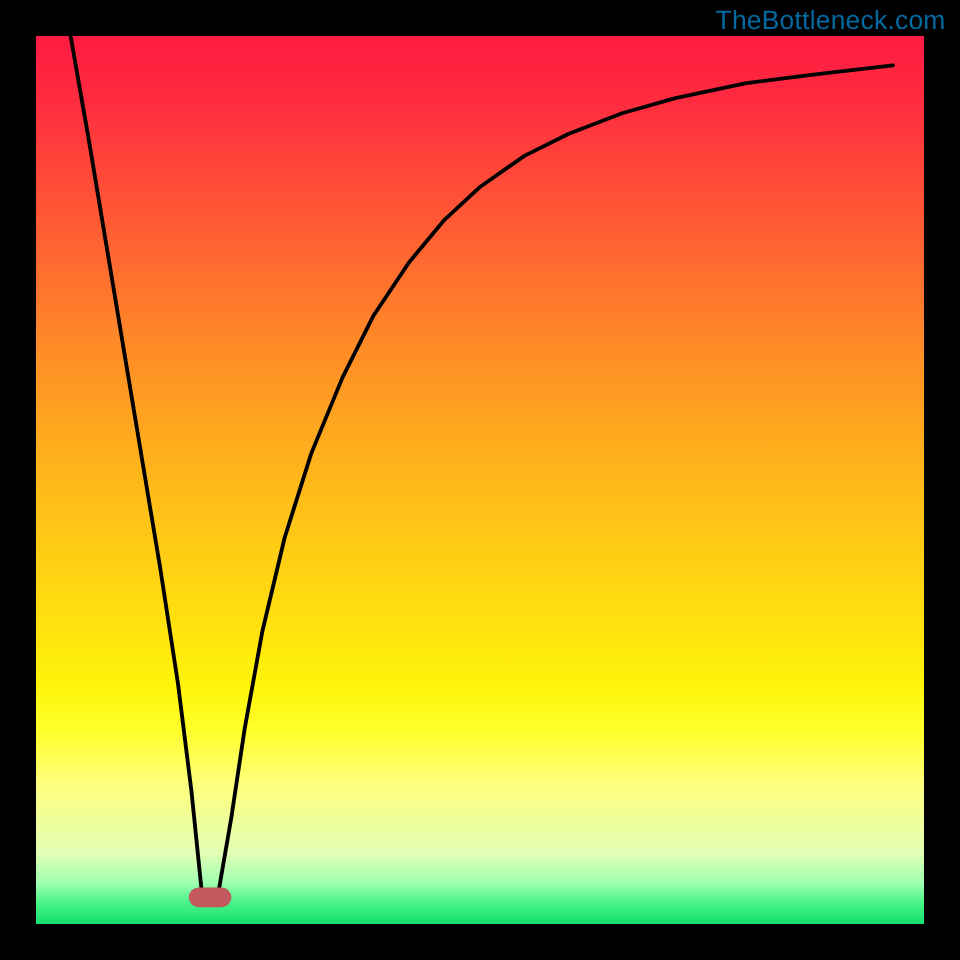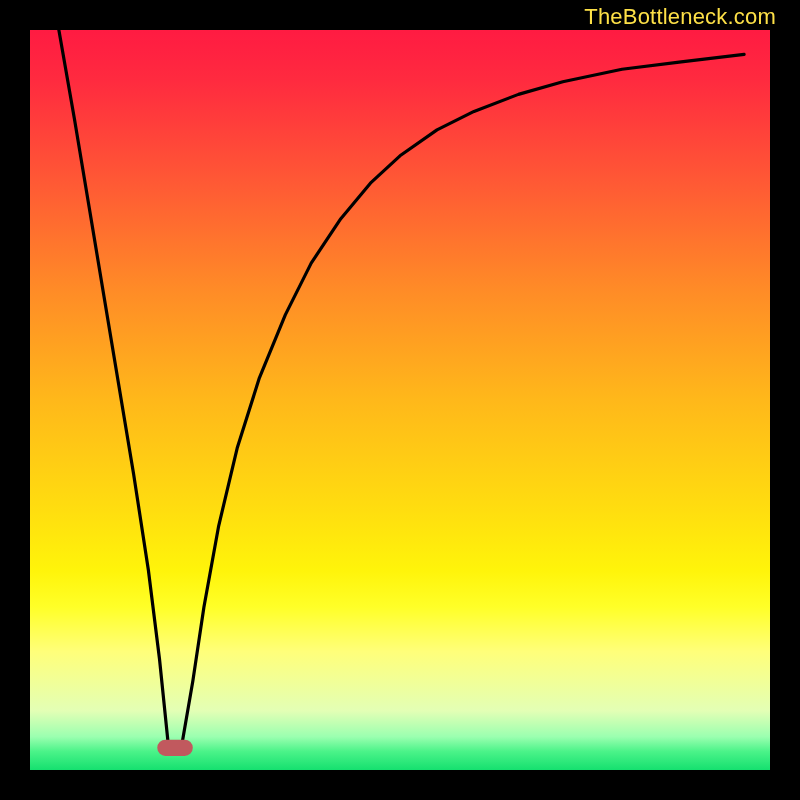--- a/index.html
+++ b/index.html
@@ -7,25 +7,25 @@
   .chart-container {
     position: absolute;
     top: 0;
     left: 0;
     width: 800px;
     height: 800px;
   }
   .watermark {
     position: absolute;
     top: 4px;
-    right: 24px;
+    right: 12px;
     font-family: Arial, Helvetica, sans-serif;
     font-size: 22px;
     font-weight: 400;
-    color: #fde047;
+    color: #0369a1;
     letter-spacing: 0.2px;
     z-index: 10;
   }
 </style>
 </head>
 <body>
 
 <div class="chart-container">
   <svg id="chart-svg" width="800" height="800" viewBox="0 0 800 800">
       <defs>

